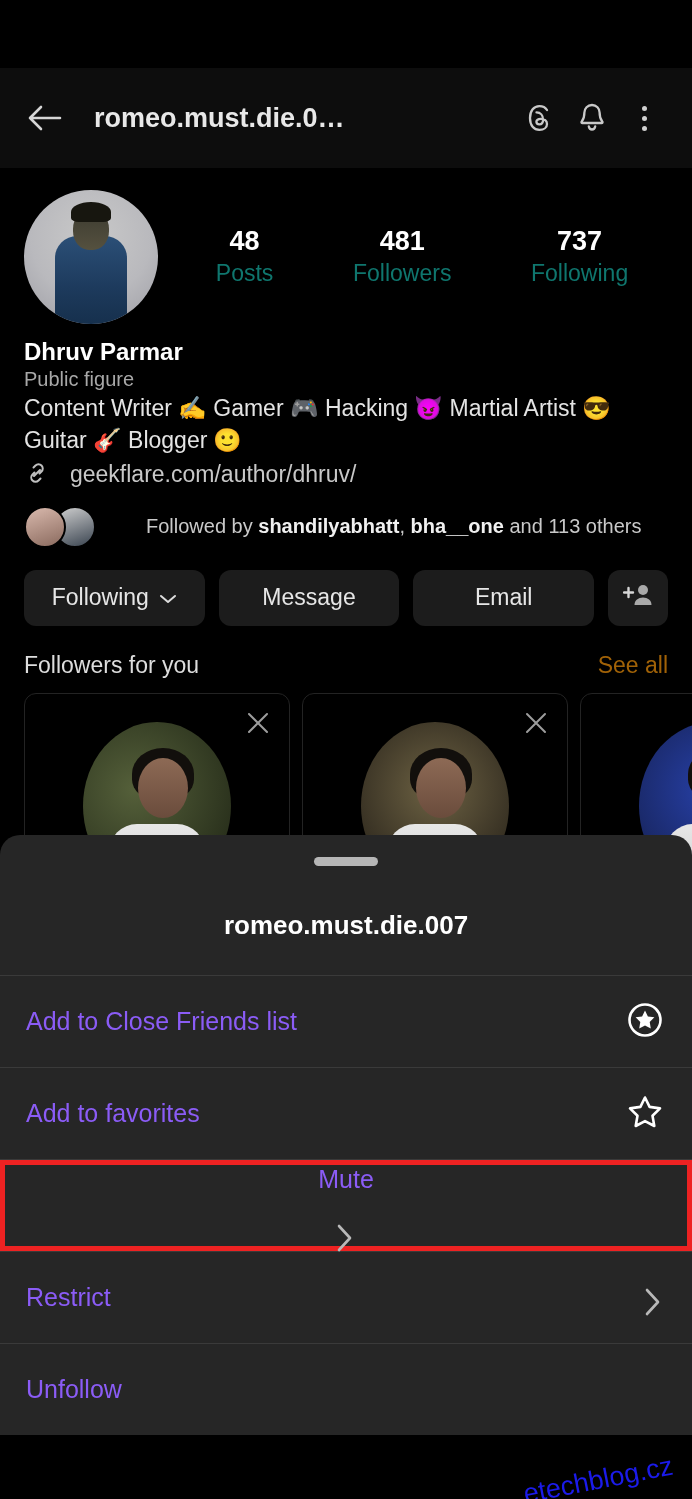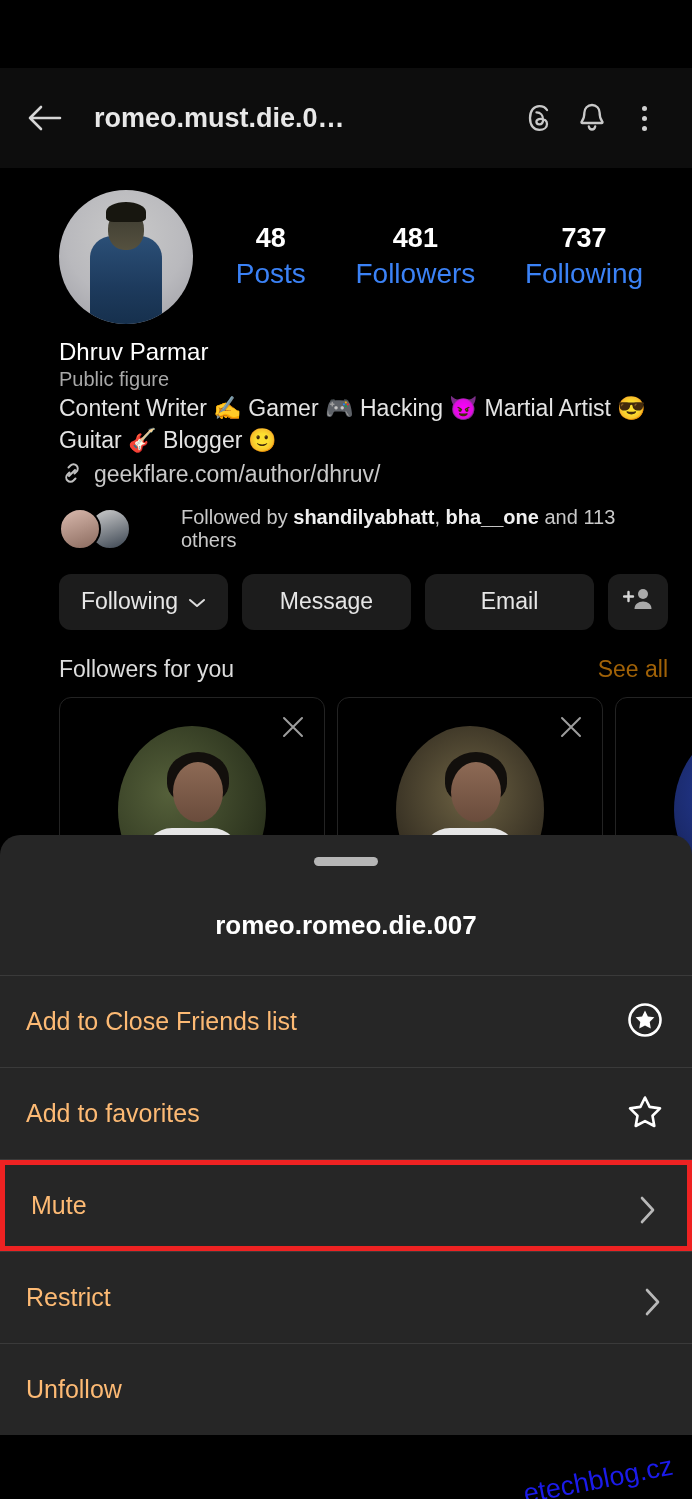--- a/index.html
+++ b/index.html
@@ -23,21 +23,21 @@
   .hdr-title {
     flex:1; margin-left:26px;
     color:#e8e8e8; font-size:27px; font-weight:bold;
     white-space:nowrap; overflow:hidden;
   }
   .hdr-icon { width:52px; height:52px; flex:none; display:flex; align-items:center; justify-content:center; }
   .dots { display:flex; flex-direction:column; gap:5px; align-items:center; }
   .dots i { width:5px; height:5px; border-radius:50%; background:#cfcfcf; display:block; }
 
   
-  .profile-body { background:#000; padding:0 24px;margin-left:35px; }
+  .profile-body { background:#000; padding:0 24px; }
   .prof-row { display:flex; align-items:center; padding-top:22px; }
   .avatar {
     width:134px; height:134px; border-radius:50%; flex:none;
     overflow:hidden; position:relative;
     background:radial-gradient(circle at 50% 35%, #c9c9c9 0%, #b9b9bd 55%, #9d9da4 100%);
   }
   .avatar .figure {
     position:absolute; left:50%; bottom:0; transform:translateX(-50%);
     width:72px; height:88px;
     background:linear-gradient(180deg,#2b4f77 0%,#1d3a5c 60%,#16304d 100%);
@@ -49,26 +49,26 @@
     background:linear-gradient(180deg,#3c3a30 0%,#55513f 100%);
   }
   .avatar .hair {
     position:absolute; left:50%; top:12px; transform:translateX(-50%);
     width:40px; height:20px; border-radius:50% 50% 20% 20%;
     background:#17160f;
   }
   .stats { flex:1; display:flex; justify-content:space-around; align-items:center; padding-left:18px; }
   .stat { text-align:center; }
   .stat .num { color:#fff; font-size:27px; font-weight:bold; line-height:1.25; }
-  .stat .lbl { color:#3b82f6; font-size:28px; line-height:1.3; }
-
-  .name { color:#fff; font-size:24px; font-weight:normal; margin-top:14px; }
+  .stat .lbl { color:#0f766e; font-size:23px; line-height:1.3; }
+
+  .name { color:#fff; font-size:24px; font-weight:bold; margin-top:14px; }
   .category { color:#a8a8a8; font-size:20px; margin-top:2px; }
   .bio { color:#e4e4e4; font-size:23px; line-height:1.32; margin-top:2px; }
-  .link-row { display:flex; align-items:center; gap:9px; margin-top:4px; }
+  .link-row { display:flex; align-items:center; gap:20px; margin-top:4px; }
   .link-text { color:#c8c8c8; font-size:23px; }
 
   .followed-row { display:flex; align-items:center; margin-top:16px;gap:38px; }
   .mini-avatars { position:relative; width:74px; height:42px; flex:none; }
   .mini-avatars .ma {
     position:absolute; top:0; width:42px; height:42px; border-radius:50%;
     border:2px solid #000; overflow:hidden;
   }
   .ma1 { left:0; background:linear-gradient(160deg,#d9b9ad,#8a6a5e); z-index:2; }
   .ma2 { left:30px; background:linear-gradient(160deg,#cfcfcf,#3a4450); z-index:1; }
@@ -126,24 +126,25 @@
   .grabber { width:64px; height:9px; border-radius:5px; background:#b6b6b6; margin:6px auto 0; }
   .sheet-title {
     text-align:center; color:#fff; font-size:26px; font-weight:bold;
     padding:44px 0 34px;
   }
   .divider { height:1px; background:#3a3a3a; }
   .sheet-item {
     height:91px; display:flex; align-items:center;
     padding:0 26px; position:relative;
   }
-  .sheet-item .si-label { flex:1; color:#fdba74; font-size:25px; }
+  .sheet-item .si-label { flex:1; color:#8b5cf6; font-size:25px; }
   .sheet-item.highlight {
     border:5px solid #ee2222;
     margin:0 -0px;
+    flex-direction:column;
   }
   .chev { width:24px; height:24px; flex:none; }
   .bottom-black { position:absolute; left:0; right:0; bottom:0; height:64px; background:#000; }
 
   
   .watermark {
     position:absolute; right:16px; bottom:18px;
     color:#1b1bea; font-size:27px;
     transform:rotate(-11deg); transform-origin:100% 100%;
     white-space:nowrap;
@@ -289,21 +290,21 @@
         <div class="sc-photo p3">
             <div class="sc-body"></div>
             <div class="sc-hair"></div>
           </div>
       </div>
     </div>
   </div>
 
   <div class="sheet">
     <div class="grabber"></div>
-    <div class="sheet-title">romeo.romeo.die.007</div>
+    <div class="sheet-title">romeo.must.die.007</div>
     <div class="divider"></div>
 
     <div class="sheet-item">
       <span class="si-label">Add to Close Friends list</span>
       <span>
         <svg width="42" height="42" viewBox="0 0 42 42">
           <circle cx="21" cy="21" r="15.5" fill="none" stroke="#fff" stroke-width="2.6"></circle>
           <path d="M21 11.5l2.9 5.9 6.5.95-4.7 4.6 1.1 6.5-5.8-3.05-5.8 3.05 1.1-6.5-4.7-4.6 6.5-.95z" fill="#fff"></path>
         </svg>
       </span>

